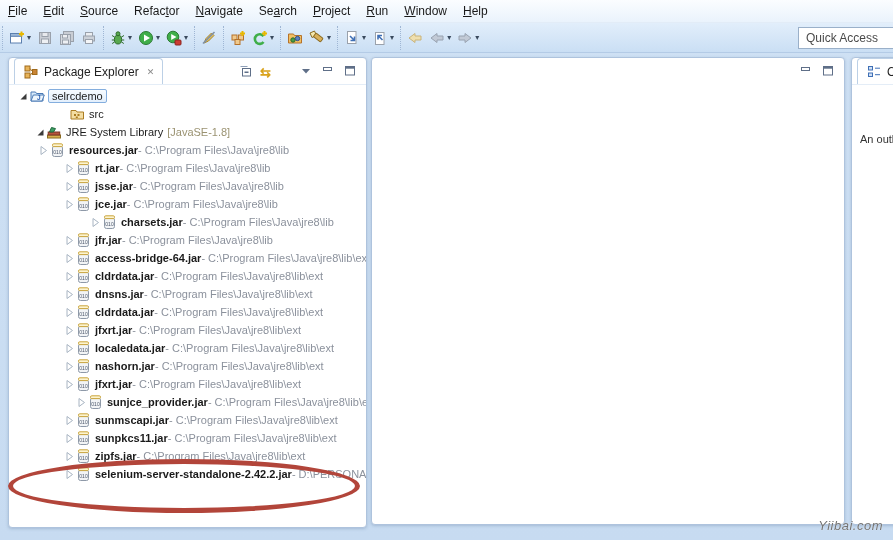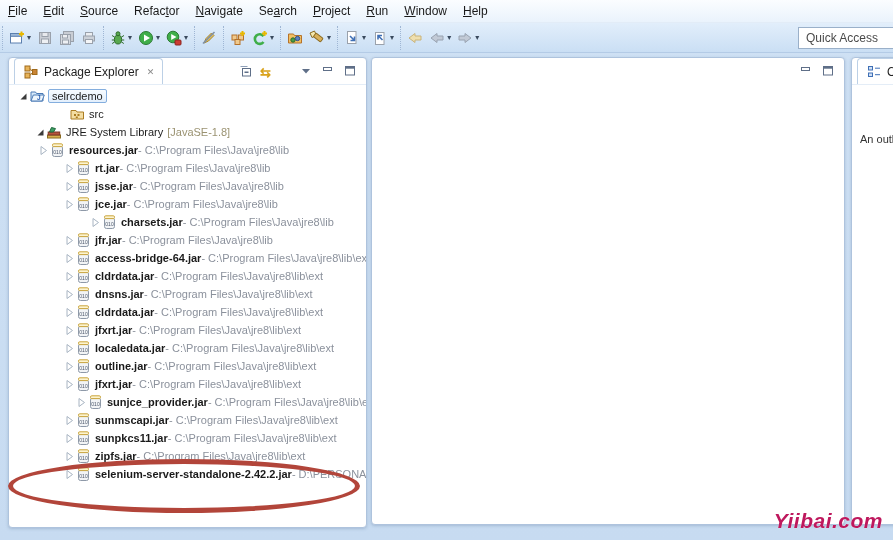--- a/index.html
+++ b/index.html
@@ -71,22 +71,22 @@
   .path{color:#8b919c;}
   
   .outline-msg{font-size:11px;color:#333;padding:8px;margin-top:40px;white-space:nowrap;}
   
   .annotation-ellipse{
     position:absolute;left:8px;top:459px;width:352px;height:54px;box-sizing:border-box;
     border:5px solid #b2453a;border-radius:50%;z-index:20;pointer-events:none;
   }
   
   .watermark{
-    position:absolute;right:10px;bottom:7px;font-size:21px;font-style:italic;font-weight:bold;
-    color:#be185d;letter-spacing:.5px;text-shadow:0 0 1px #fff;z-index:30;
+    position:absolute;right:10px;bottom:7px;font-size:13px;font-style:italic;font-weight:normal;
+    color:#737373;letter-spacing:.5px;text-shadow:0 0 1px #fff;z-index:30;
   }
 </style>
 </head>
 <body>
 
 <div class="menubar" id="menubar">
     <span class="menu-item"><u>F</u>ile</span>
     <span class="menu-item"><u>E</u>dit</span>
     <span class="menu-item"><u>S</u>ource</span>
     <span class="menu-item">Refac<u>t</u>or</span>
@@ -511,21 +511,21 @@
             <polygon points="3,1.5 3,9.5 8.5,5.5" fill="#fff" stroke="#a8b4c2"></polygon>
           </svg>
         </span>
         <span class="t-icon">
           <svg width="17" height="16" viewBox="0 0 17 16">
             <rect x="3.5" y="4" width="10" height="10.5" rx="2" fill="#f2f4f6" stroke="#8e99a8"></rect>
             <rect x="3.5" y="1.8" width="10" height="2.8" rx="1.2" fill="#fdf4cf" stroke="#caa53d"></rect>
             <text x="8.5" y="11.5" font-size="5" text-anchor="middle" fill="#4a5568">010</text>
           </svg>
         </span>
-        <span class="nm b">outline.jar</span>
+        <span class="nm b">nashorn.jar</span>
         <span class="path"> - C:\Program Files\Java\jre8\lib\ext</span>
       </div>
       <div class="tree-row" style="padding-left: 54px;">
         <span class="expander">
           <svg width="10" height="10" viewBox="0 0 10 10">
             <polygon points="3,1.5 3,9.5 8.5,5.5" fill="#fff" stroke="#a8b4c2"></polygon>
           </svg>
         </span>
         <span class="t-icon">
           <svg width="17" height="16" viewBox="0 0 17 16">

